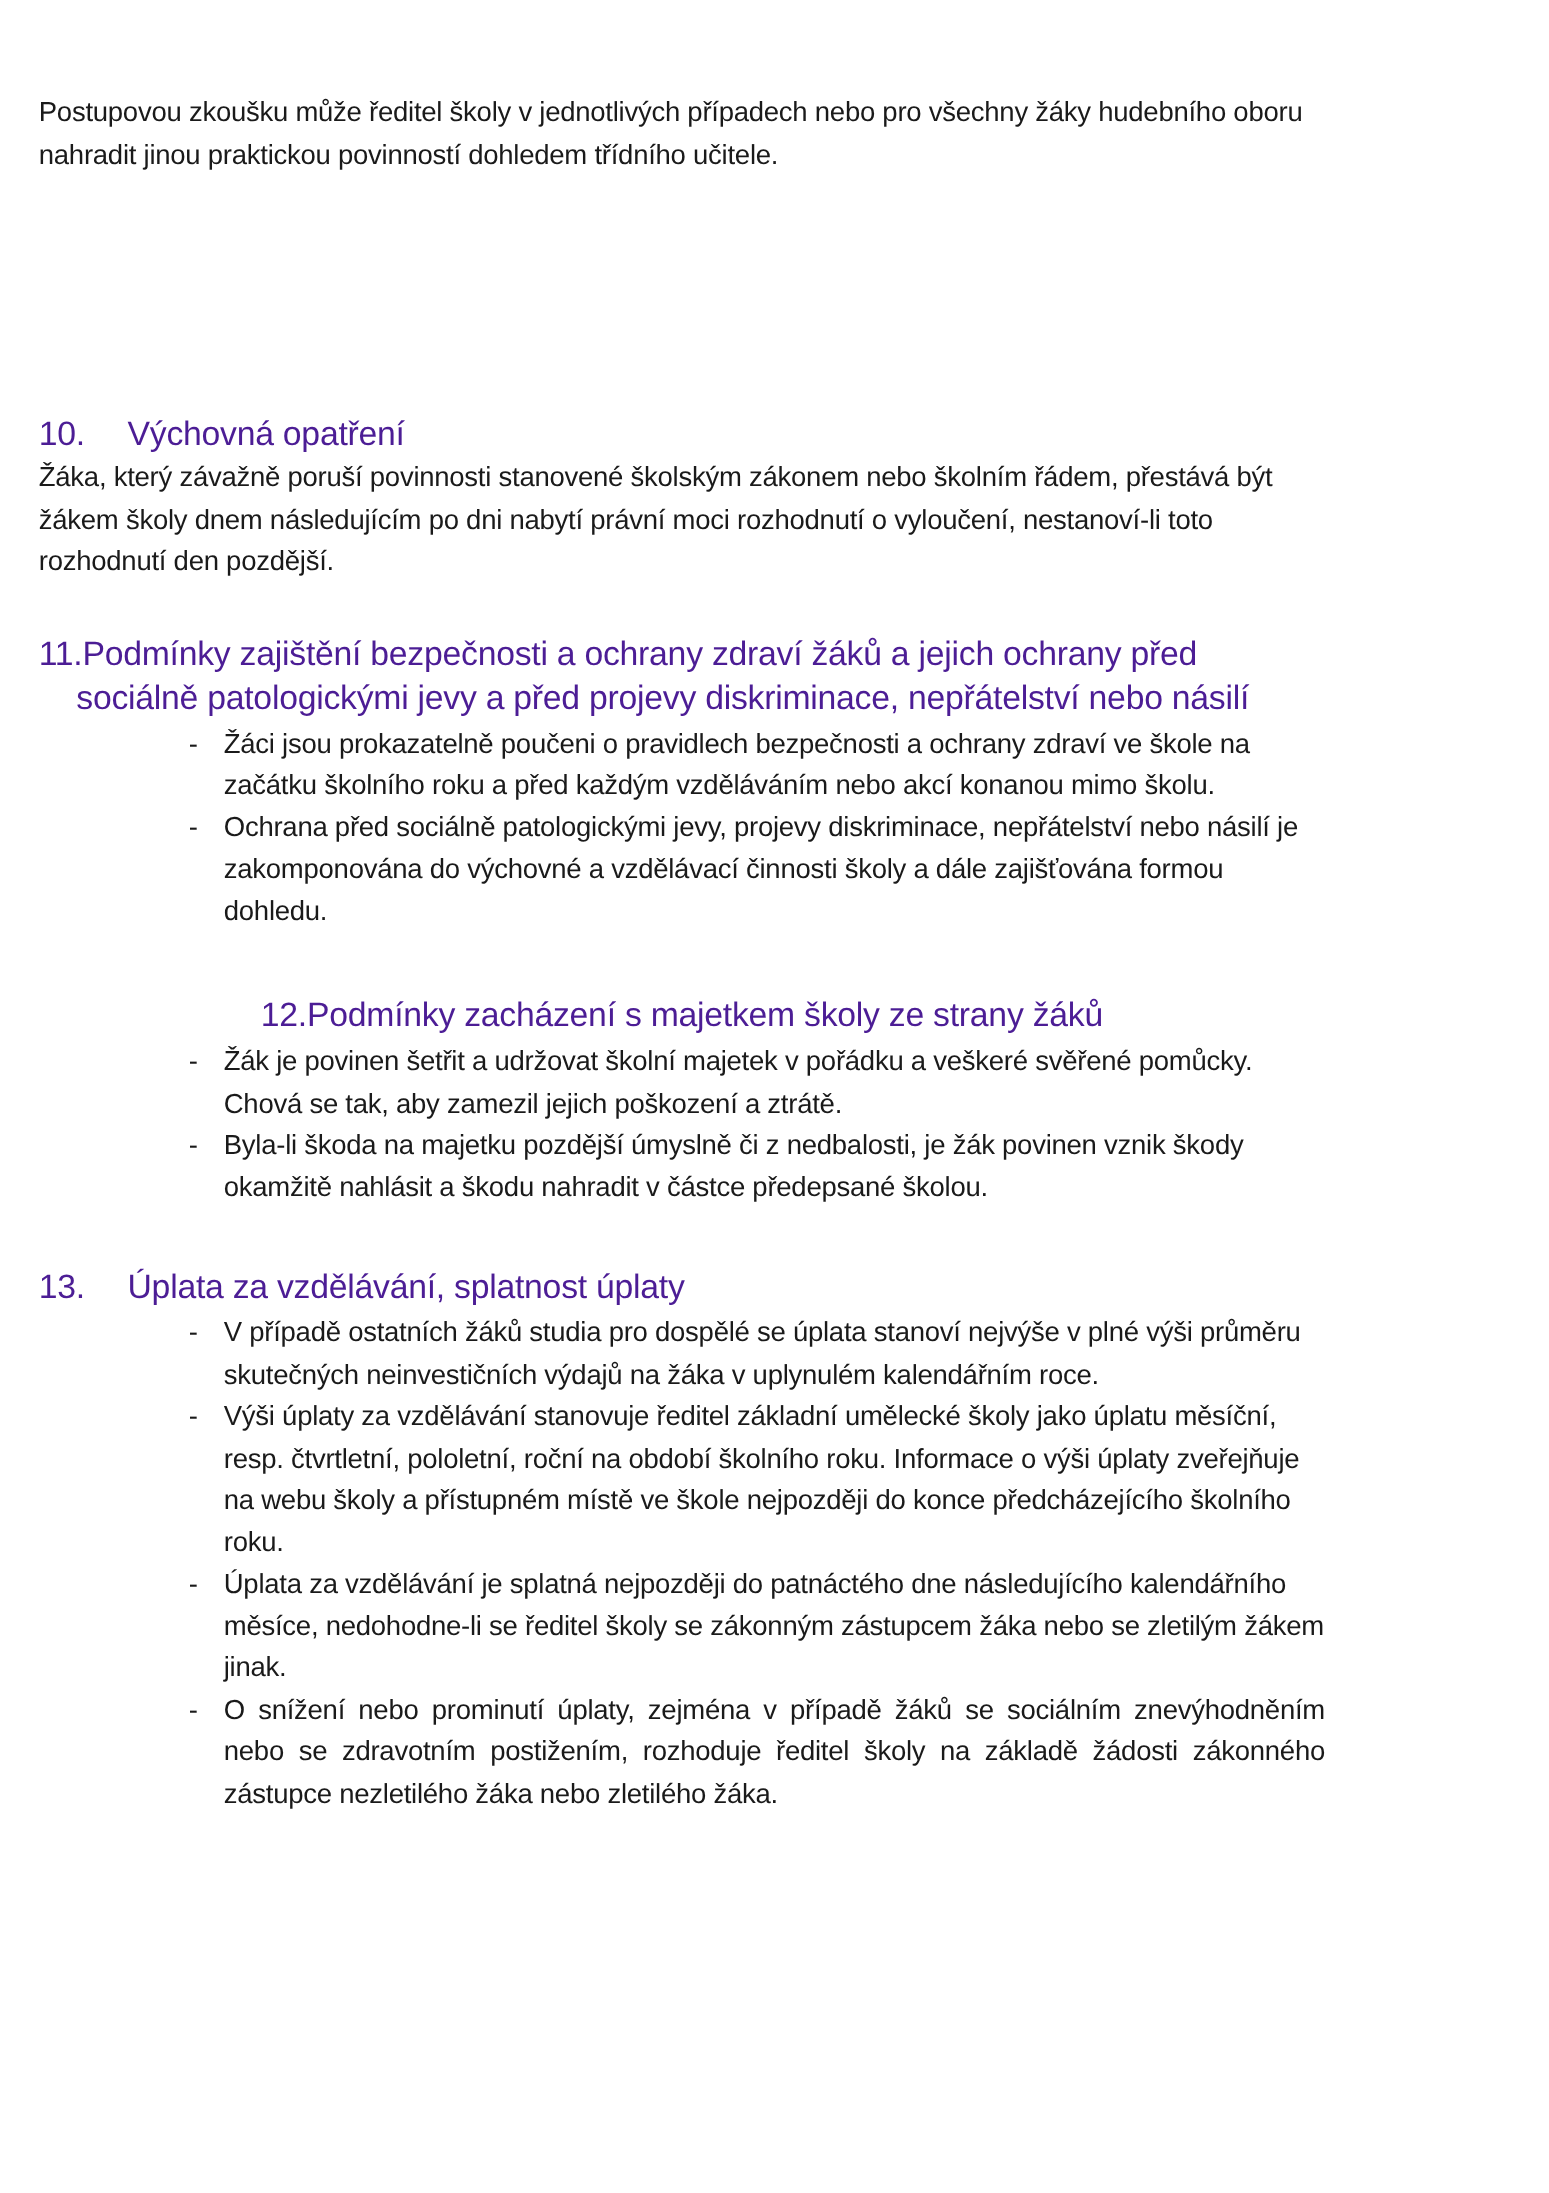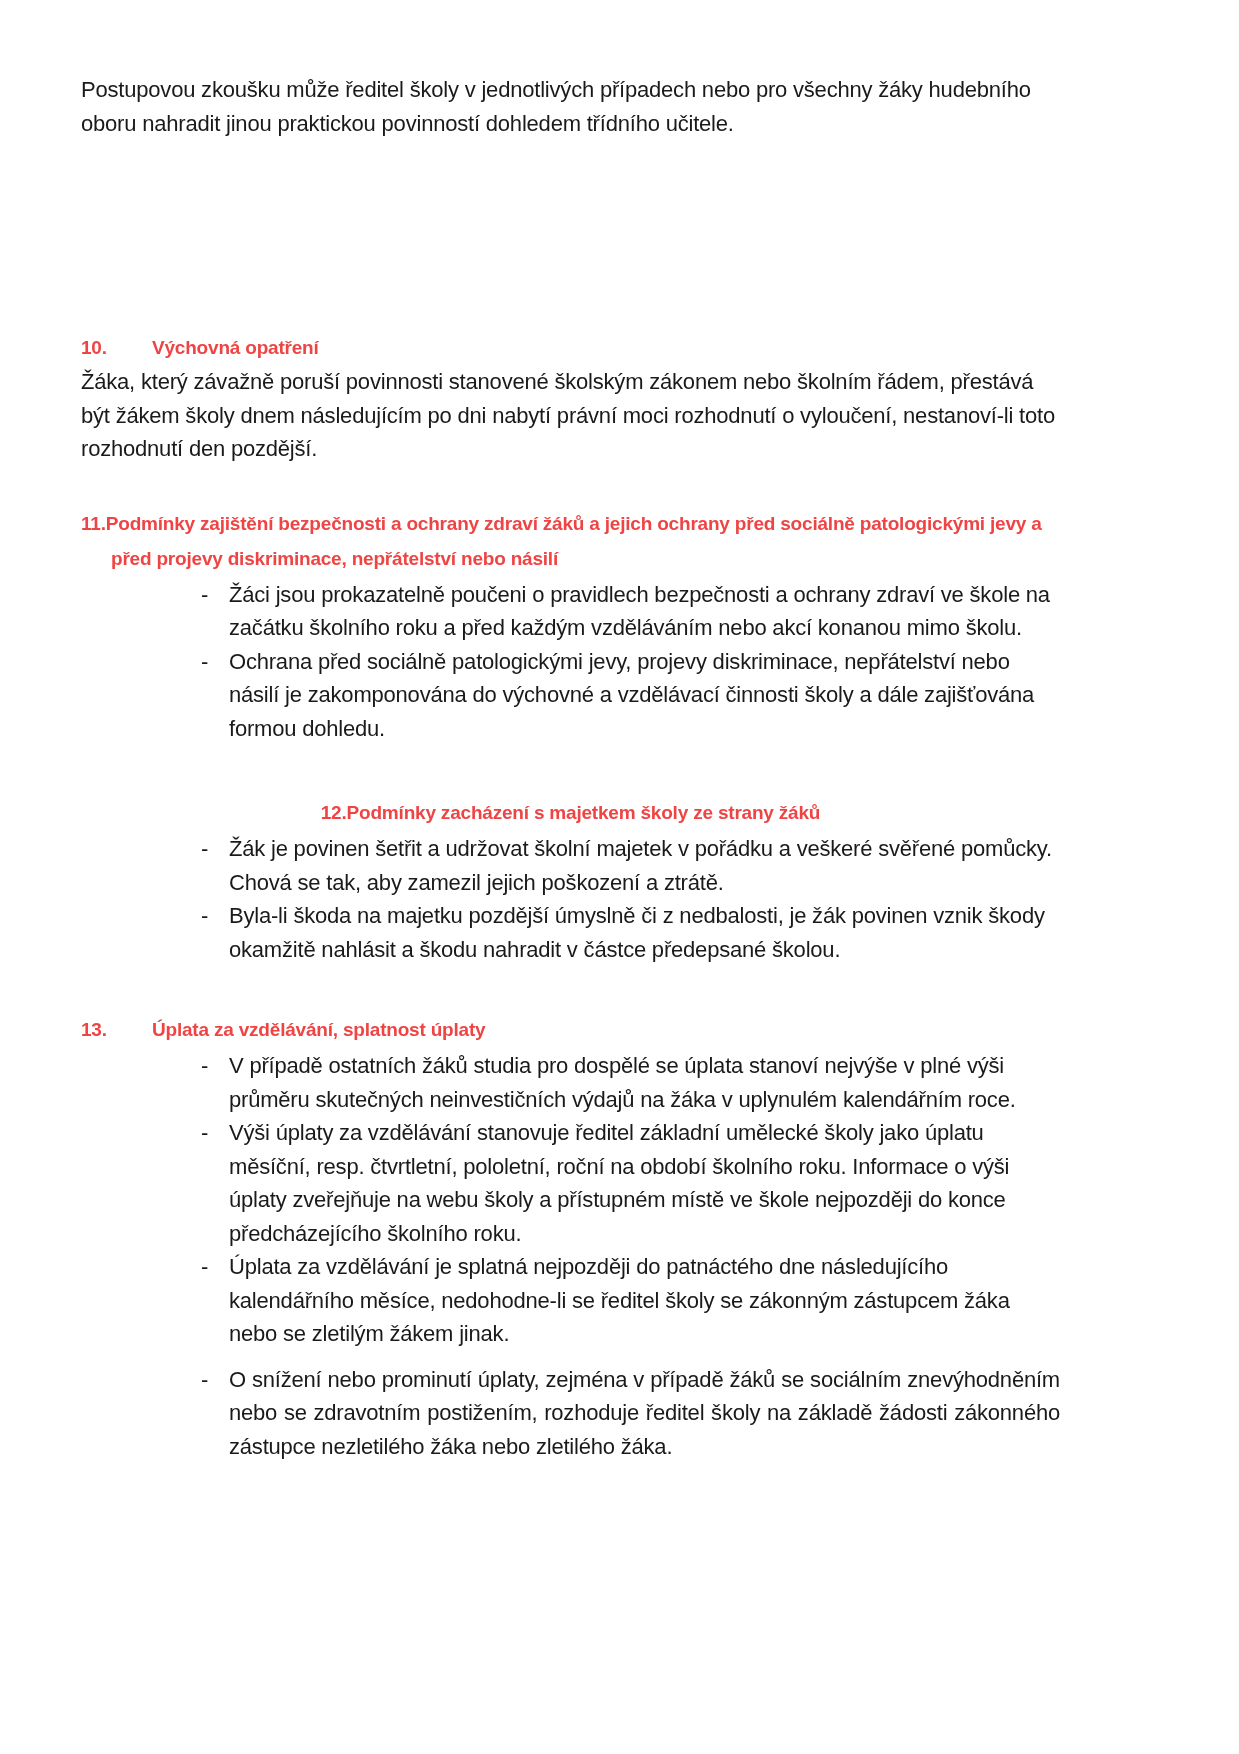--- a/index.html
+++ b/index.html
@@ -11,33 +11,33 @@
     font-family: "Liberation Sans", sans-serif;
     font-size: 22px;
     letter-spacing: -0.2px;
     color: #1a1a1a;
     overflow: hidden;
   }
   .page {
     box-sizing: border-box;
     width: 1239px;
     height: 1362px;
-    padding: 73px 179px 0 81px; 
+    padding: 73px 179px 0 31px; 
   }
   .para {
     margin: 0;
     line-height: 33.5px;
     text-align: left;
   }
   .heading {
     margin: 0;
-    font-size: 19px;
-    font-weight: 700;
+    font-size: 27px;
+    font-weight: 400;
     line-height: 35px;
-    color: #ef4444;
+    color: #4c1d95;
     padding-left: 30px;
     text-indent: -30px;
   }
   
   .heading.tab-head .sec-num {
     display: inline-block;
     width: 71px;
     text-indent: 0;
   }
   
@@ -57,21 +57,21 @@
     line-height: 33.5px;
     padding-left: 28px;
     text-indent: -28px;
   }
   ul.bullets li::before {
     content: "-";
     display: inline-block;
     width: 28px;
     text-indent: 0;
   }
-  ul.bullets li.justify { text-align: justify; margin-top: 12px; }
+  ul.bullets li.justify { text-align: justify; }
 </style>
 </head>
 <body>
 
 <div class="page">
 
   <p class="para">Postupovou zkoušku může ředitel školy v jednotlivých případech nebo pro všechny žáky hudebního oboru nahradit jinou praktickou povinností dohledem třídního učitele.</p>
 
   <section>
     <h2 class="heading tab-head h-s10"><span class="sec-num">10.</span><span class="sec-title">Výchovná opatření</span></h2>

